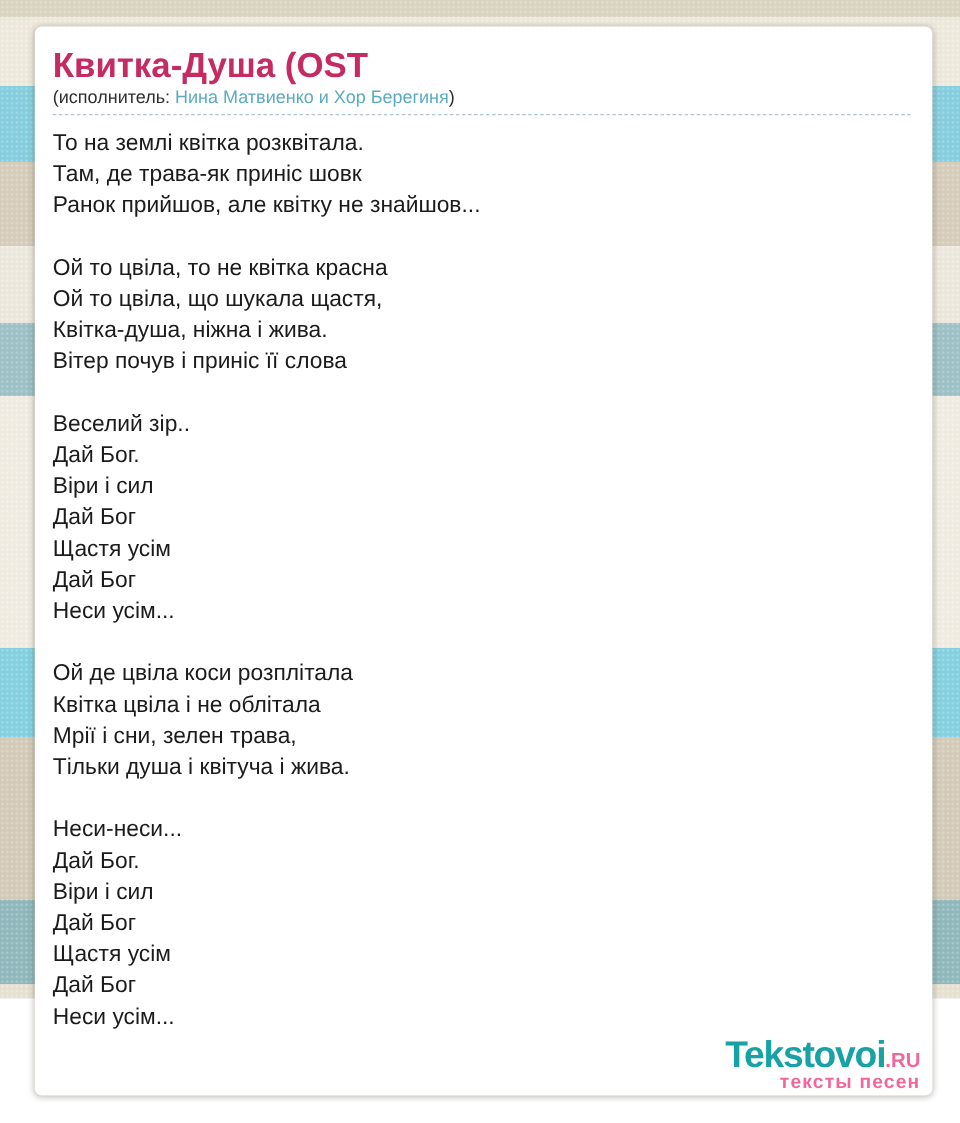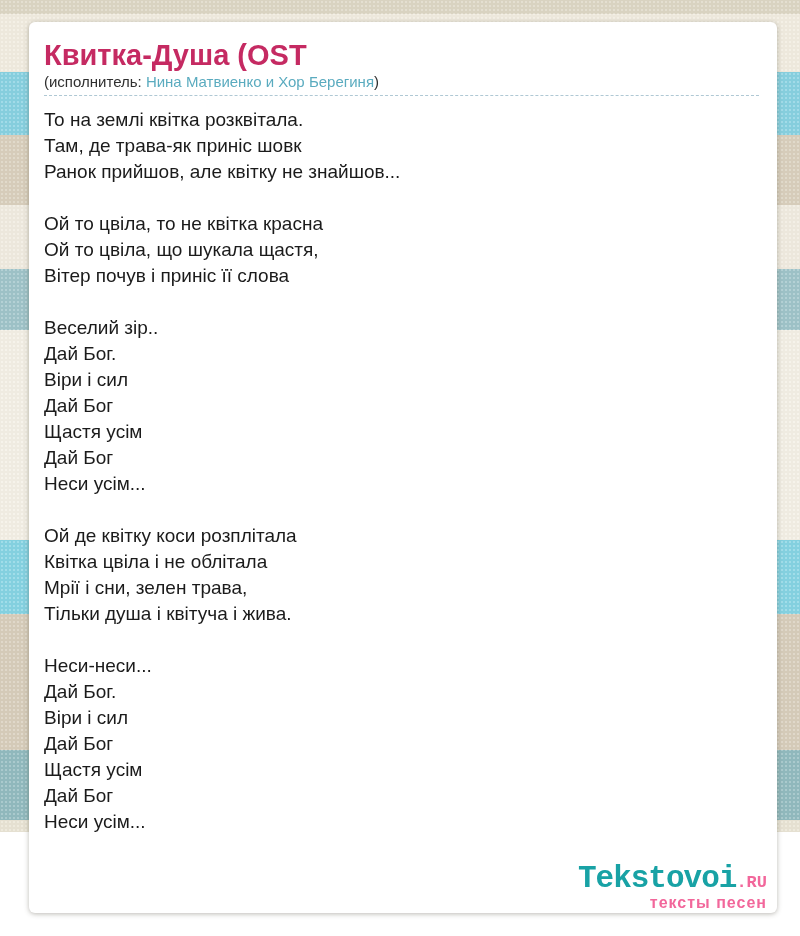--- a/index.html
+++ b/index.html
@@ -72,21 +72,21 @@
     color: var(--lyrics-text);
   }
   .stanza + .stanza { margin-top: 26px; }
   .logo {
     position: absolute;
     right: 10px; bottom: 2px;
     text-align: right;
     cursor: pointer;
     line-height: 1;
   }
-  .logo-main { white-space: nowrap; font-family: Liberation Mono, monospace; }
+  .logo-main { white-space: nowrap; }
   .logo-name {
     font-size: 31px;
     font-weight: bold;
     color: var(--logo-teal);
     letter-spacing: -1px;
   }
   .logo-domain {
     font-size: 17px;
     font-weight: bold;
     color: var(--logo-pink);
@@ -114,33 +114,34 @@
 
     <div class="lyrics">
         <div class="stanza">
           <div class="line">То на землі квітка розквітала.</div>
           <div class="line">Там, де трава-як приніс шовк</div>
           <div class="line">Ранок прийшов, але квітку не знайшов...</div>
         </div>
         <div class="stanza">
           <div class="line">Ой то цвіла, то не квітка красна</div>
           <div class="line">Ой то цвіла, що шукала щастя,</div>
+          <div class="line">Квітка-душа, ніжна і жива.</div>
           <div class="line">Вітер почув і приніс її слова</div>
         </div>
         <div class="stanza">
           <div class="line">Веселий зір..</div>
           <div class="line">Дай Бог.</div>
           <div class="line">Віри і сил</div>
           <div class="line">Дай Бог</div>
           <div class="line">Щастя усім</div>
           <div class="line">Дай Бог</div>
           <div class="line">Неси усім...</div>
         </div>
         <div class="stanza">
-          <div class="line">Ой де квітку коси розплітала</div>
+          <div class="line">Ой де цвіла коси розплітала</div>
           <div class="line">Квітка цвіла і не облітала</div>
           <div class="line">Мрії і сни, зелен трава,</div>
           <div class="line">Тільки душа і квітуча і жива.</div>
         </div>
         <div class="stanza">
           <div class="line">Неси-неси...</div>
           <div class="line">Дай Бог.</div>
           <div class="line">Віри і сил</div>
           <div class="line">Дай Бог</div>
           <div class="line">Щастя усім</div>

